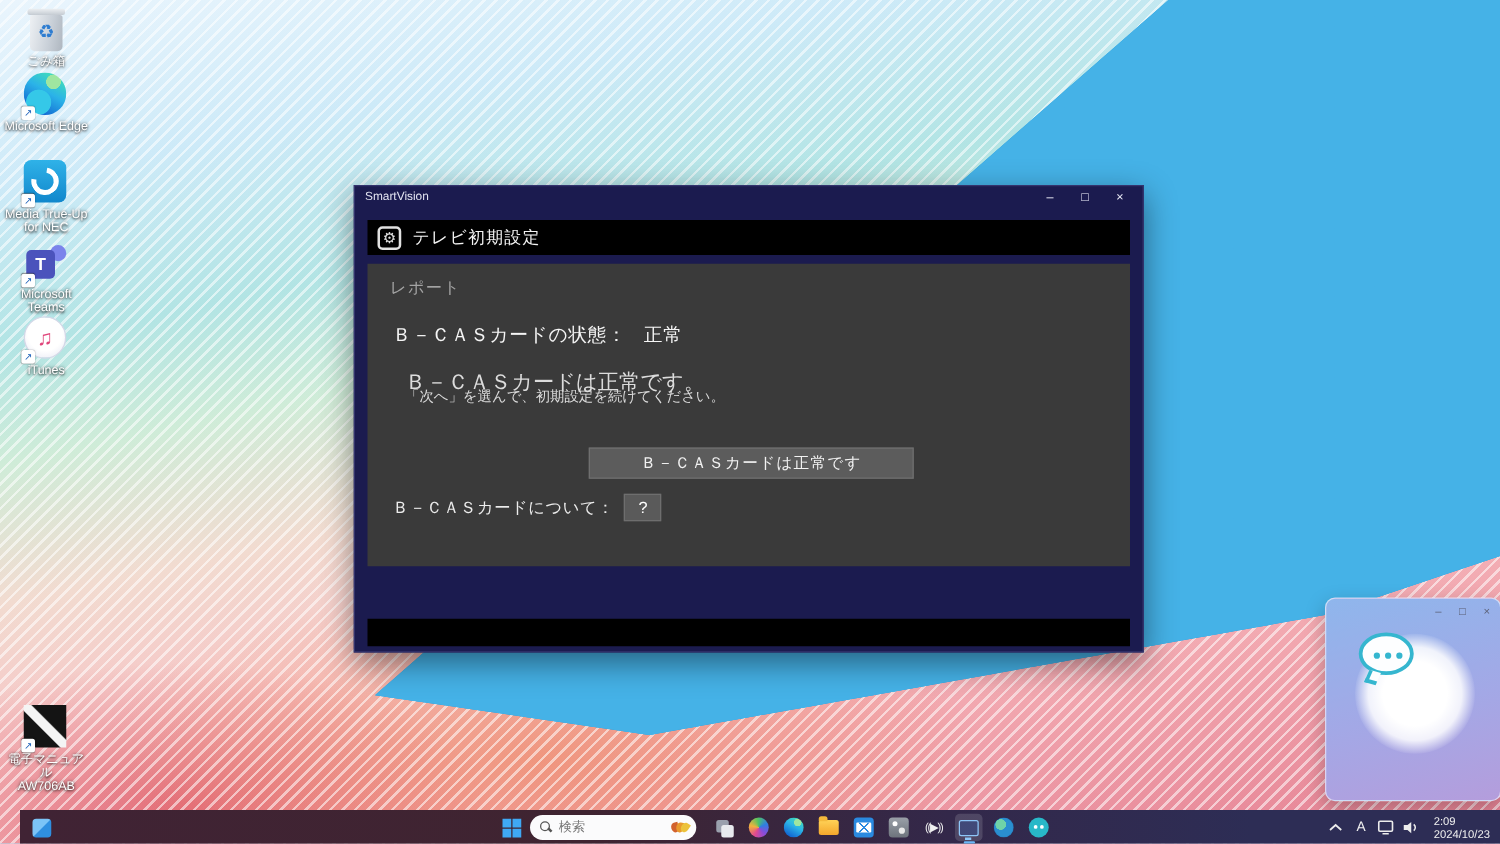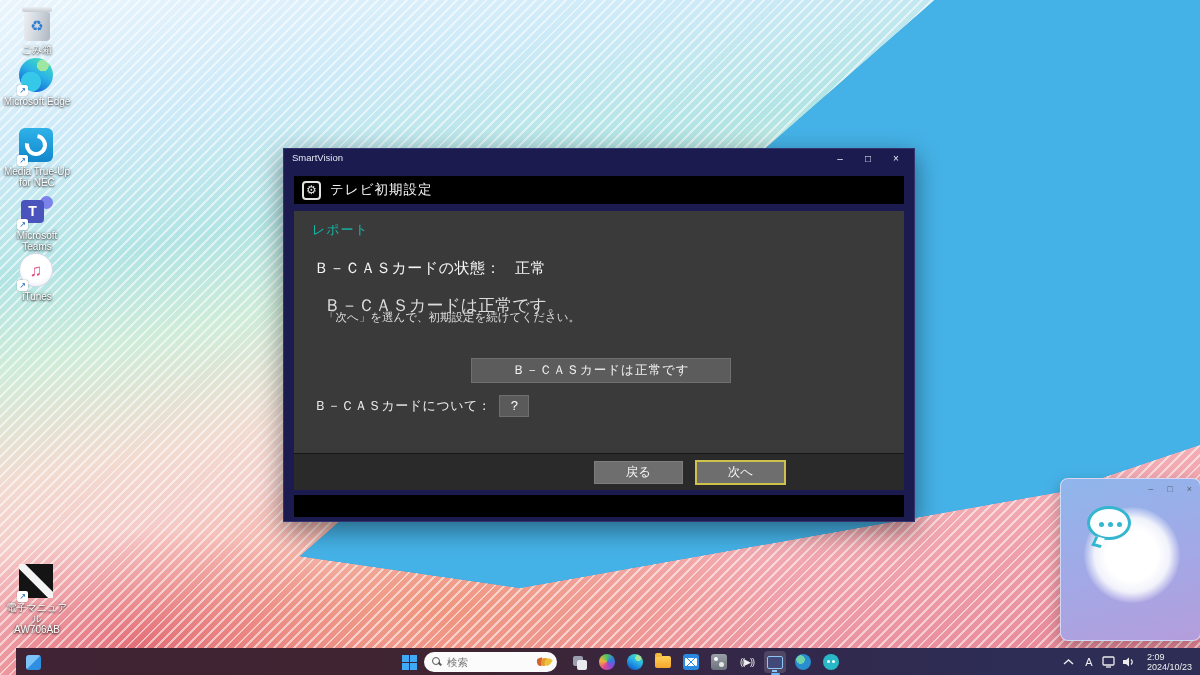--- a/index.html
+++ b/index.html
@@ -55,21 +55,21 @@
     border:1px solid #34346e; box-shadow:0 8px 24px rgba(0,0,0,.45); }
   .sv-titlebar { position:absolute; left:0; top:0; right:0; height:20px; }
   .sv-title { position:absolute; left:8px; top:3px; font-size:9.5px; color:#e4e5f2; }
   .sv-controls { position:absolute; right:4px; top:0; display:flex; }
   .sv-controls span { width:28px; height:19px; text-align:center; font-size:10px; line-height:19px; color:#ece�; color:#ecedf8; }
   .sv-header { position:absolute; left:10px; top:27px; width:610px; height:28px; background:#000; display:flex; align-items:center; padding-left:8px; }
   .gear-box { width:19px; height:19px; border:2px solid #e2e2e2; border-radius:4px; color:#e2e2e2;
     font-size:12px; line-height:15px; text-align:center; margin-right:9px; }
   .sv-header-title { font-size:13.5px; color:#f4f4f4; letter-spacing:1px; }
   .sv-content { position:absolute; left:10px; top:62px; width:610px; height:242px; background:#3a3a3a; color:#e8e8e8; }
-  .sv-report { position:absolute; left:18px; top:10px; font-size:13px; color:#14b8a6; letter-spacing:1px; }
+  .sv-report { position:absolute; left:18px; top:10px; font-size:13px; color:#a3a3a3; letter-spacing:1px; }
   .sv-status { position:absolute; left:20px; top:48px; font-size:15px; color:#f5f5f5; letter-spacing:.5px; }
   .sv-status .val { margin-left:14px; }
   .sv-msg1 { position:absolute; left:30px; top:83px; font-size:17px; color:#dcdcdc; }
   .sv-msg2 { position:absolute; left:30px; top:99px; font-size:11.5px; color:#dcdcdc; }
   .sv-testbtn { position:absolute; left:177px; top:147px; width:260px; height:25px; background:#5c5c5c; border:1px solid #6f6f6f;
     color:#f2f2f2; font-size:12.5px; text-align:center; line-height:23px; letter-spacing:1px; cursor:pointer; }
   .sv-about { position:absolute; left:20px; top:184px; display:flex; align-items:center; }
   .sv-about-lbl { font-size:13px; color:#ececec; letter-spacing:.5px;text-align:center; }
   .sv-helpbtn { margin-left:8px; width:30px; height:22px; background:#5a5a5a; border:1px solid #6e6e6e; color:#fff;
     font-size:13px; line-height:20px; text-align:center; cursor:pointer; }
@@ -233,24 +233,20 @@
       </div>
       <div class="sv-msg1">Ｂ－ＣＡＳカードは正常です。</div>
       <div class="sv-msg2">「次へ」を選んで、初期設定を続けてください。</div>
       <div class="sv-testbtn">Ｂ－ＣＡＳカードは正常です</div>
       <div class="sv-about">
         <span class="sv-about-lbl">Ｂ－ＣＡＳカードについて：</span>
         <span class="sv-helpbtn">?</span>
       </div>
     </div>
 
-    <div class="sv-footer">
-      <div class="sv-back">戻る</div>
-      <div class="sv-next">次へ</div>
-    </div>
 
     <div class="sv-strip"></div>
   </div>
 
   <div class="aw">
     <div class="aw-controls">
       <span>–</span>
       <span>□</span>
       <span>×</span>
     </div>

